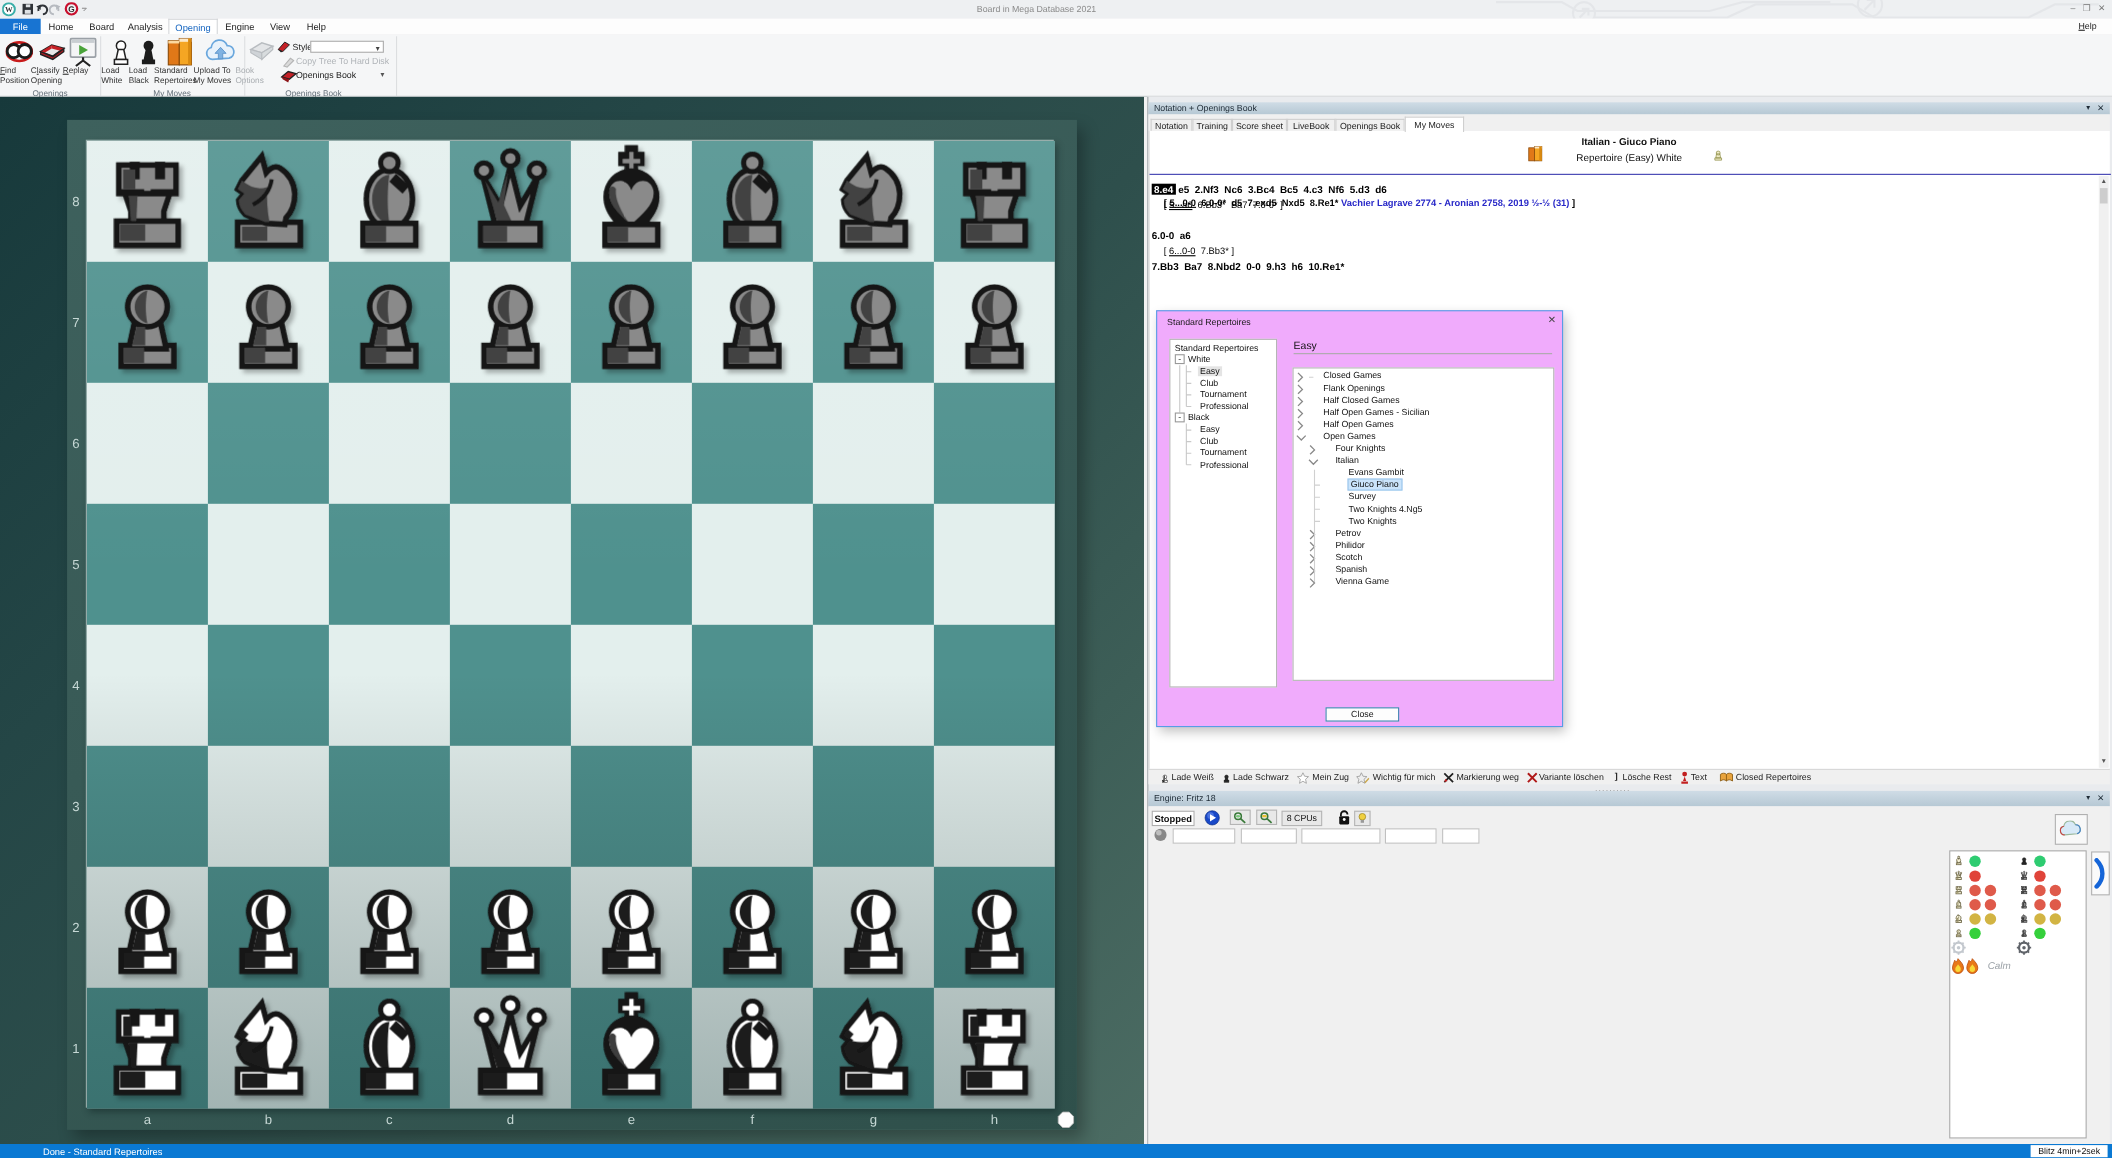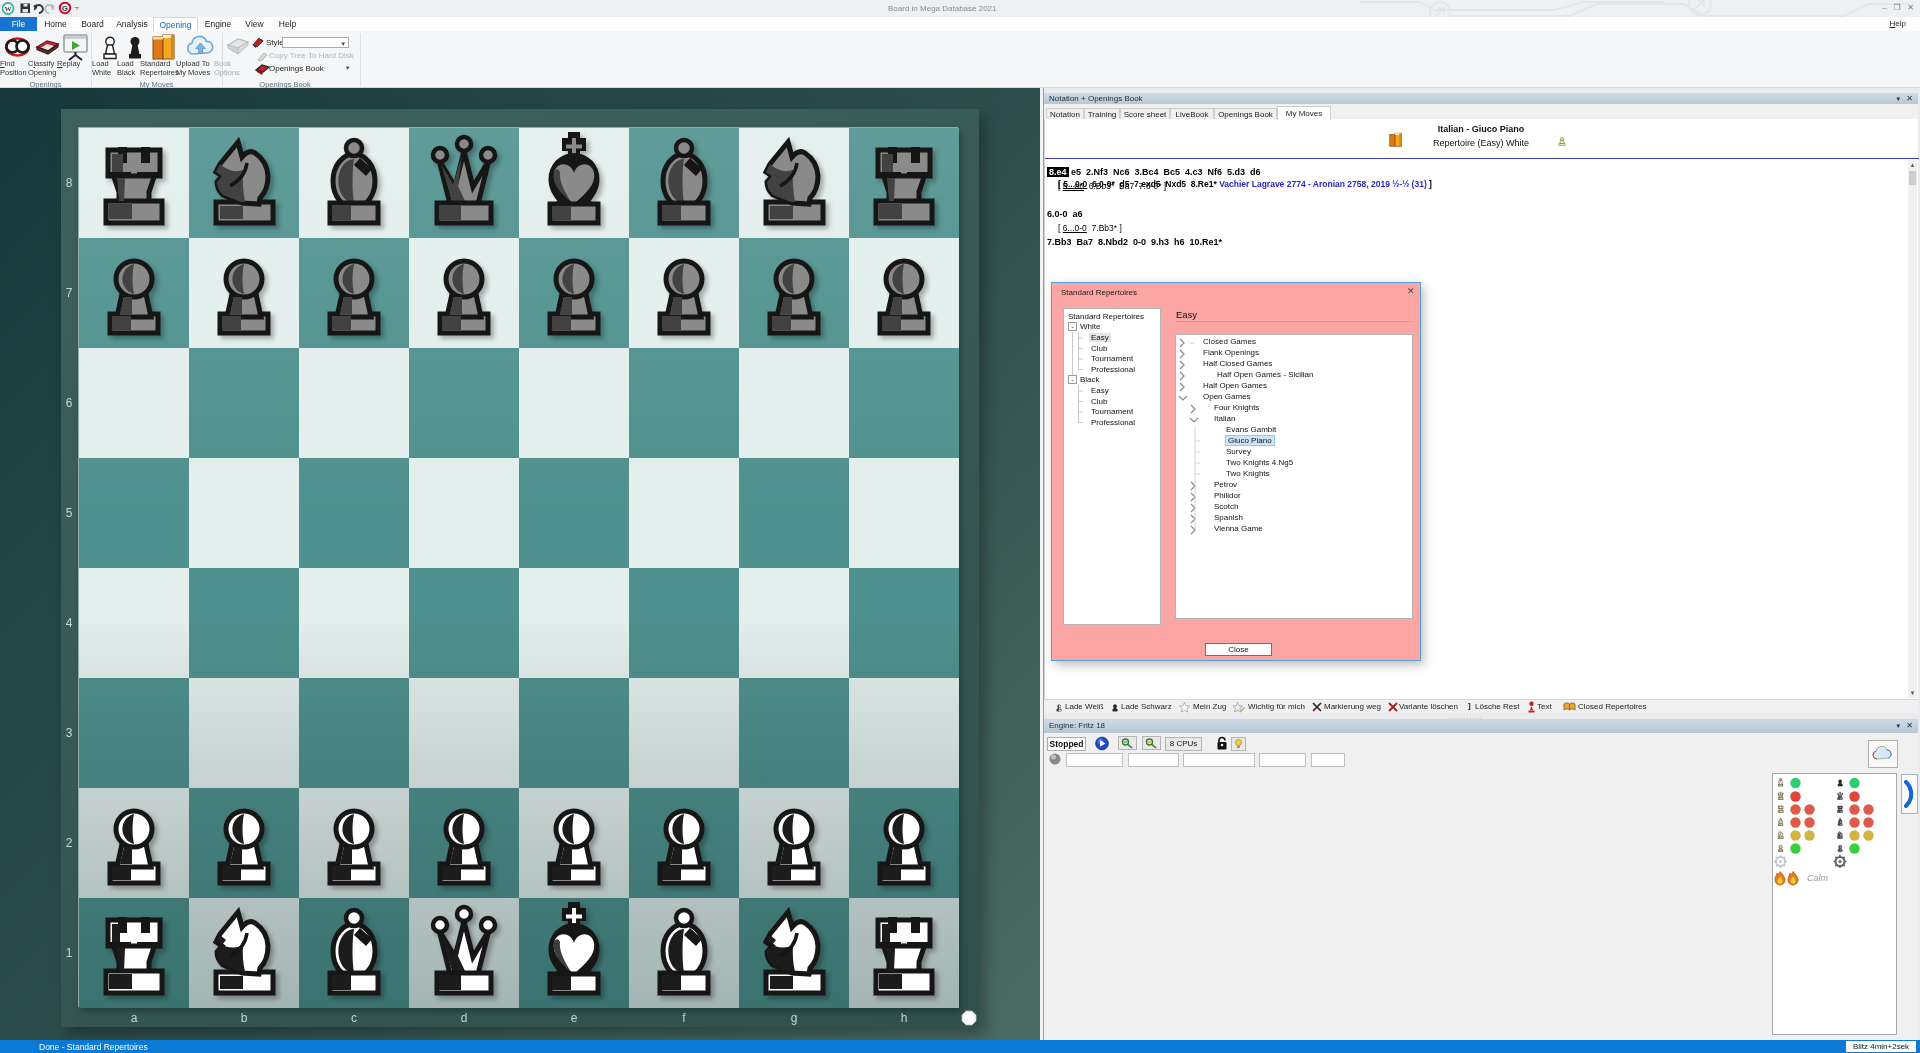--- a/index.html
+++ b/index.html
@@ -613,21 +613,21 @@
       </g>
     </svg>
 
     <div class="abs" style="left:857px;top:41px;width:17px;height:40px;background:#fafafa;border:1px solid #b0b0b0;"></div>
     <svg class="abs" style="left:858px;top:47px;" width="15" height="28" viewBox="0 0 15 28">
       <path d="M4,2 C11,9 11,19 4,26" fill="none" stroke="#1565d8" stroke-width="4" stroke-linecap="round"></path>
     </svg>
   </div>
 </div>
 
-<div class="abs" id="dialog" style="left:1051px;top:282px;width:370px;height:379px;background:#fca5a5;border:1px solid #569de5;box-shadow:3px 4px 10px rgba(0,0,0,0.25);">
+<div class="abs" id="dialog" style="left:1051px;top:282px;width:370px;height:379px;background:#f0abfc;border:1px solid #569de5;box-shadow:3px 4px 10px rgba(0,0,0,0.25);">
   <div class="abs" style="left:9px;top:5px;font-size:8px;color:#1a1a1a;">Standard Repertoires</div>
   <div class="abs" style="left:355px;top:3px;font-size:9px;color:#444;">✕</div>
 
   <div class="abs" style="left:11px;top:25px;width:98px;height:317px;background:#fff;border:1px solid #b5b5b5;font-size:8px;color:#111;">
     <div class="abs" style="left:4px;top:3px;">Standard Repertoires</div>
     <svg class="abs" style="left:0;top:0;" width="98" height="130" viewBox="0 0 98 130">
       <g stroke="#c9c9c9" stroke-width="1" fill="none">
         <path d="M8.5,23 V70.5"></path>
         <path d="M14.5,23 V60.5 M14.5,29 H19 M14.5,39.5 H19 M14.5,50 H19 M14.5,60.5 H19"></path>
         <path d="M14.5,76 V113.5 M14.5,82 H19 M14.5,92.5 H19 M14.5,103 H19 M14.5,113.5 H19"></path>
@@ -667,21 +667,21 @@
         <path d="M15,191 l4,4 l-4,4"></path>
       </g>
       <g stroke="#d0d0d0" stroke-width="1">
         <path d="M14,8 H18" transform="translate(0,0)"></path>
         <path d="M19,92 V194 M19,106 H24 M19,117 H24 M19,128 H24 M19,139 H24"></path>
       </g>
     </svg>
     <div class="abs" style="left:27px;top:2px;">Closed Games</div>
     <div class="abs" style="left:27px;top:13px;">Flank Openings</div>
     <div class="abs" style="left:27px;top:24px;">Half Closed Games</div>
-    <div class="abs" style="left:27px;top:35px;margin-left:14px;">Half Open Games - Sicilian</div>
+    <div class="abs" style="left:27px;top:35px;">Half Open Games - Sicilian</div>
     <div class="abs" style="left:27px;top:46px;">Half Open Games</div>
     <div class="abs" style="left:27px;top:57px;">Open Games</div>
     <div class="abs" style="left:38px;top:68px;">Four Knights</div>
     <div class="abs" style="left:38px;top:79px;">Italian</div>
     <div class="abs" style="left:50px;top:90px;">Evans Gambit</div>
     <div class="abs" style="left:49px;top:101px;background:#cbe4fb;border:1px solid #9cc6ec;padding:0 2px;margin-top:-1px;">Giuco Piano</div>
     <div class="abs" style="left:50px;top:112px;">Survey</div>
     <div class="abs" style="left:50px;top:123px;">Two Knights 4.Ng5</div>
     <div class="abs" style="left:50px;top:134px;">Two Knights</div>
     <div class="abs" style="left:38px;top:145px;">Petrov</div>

